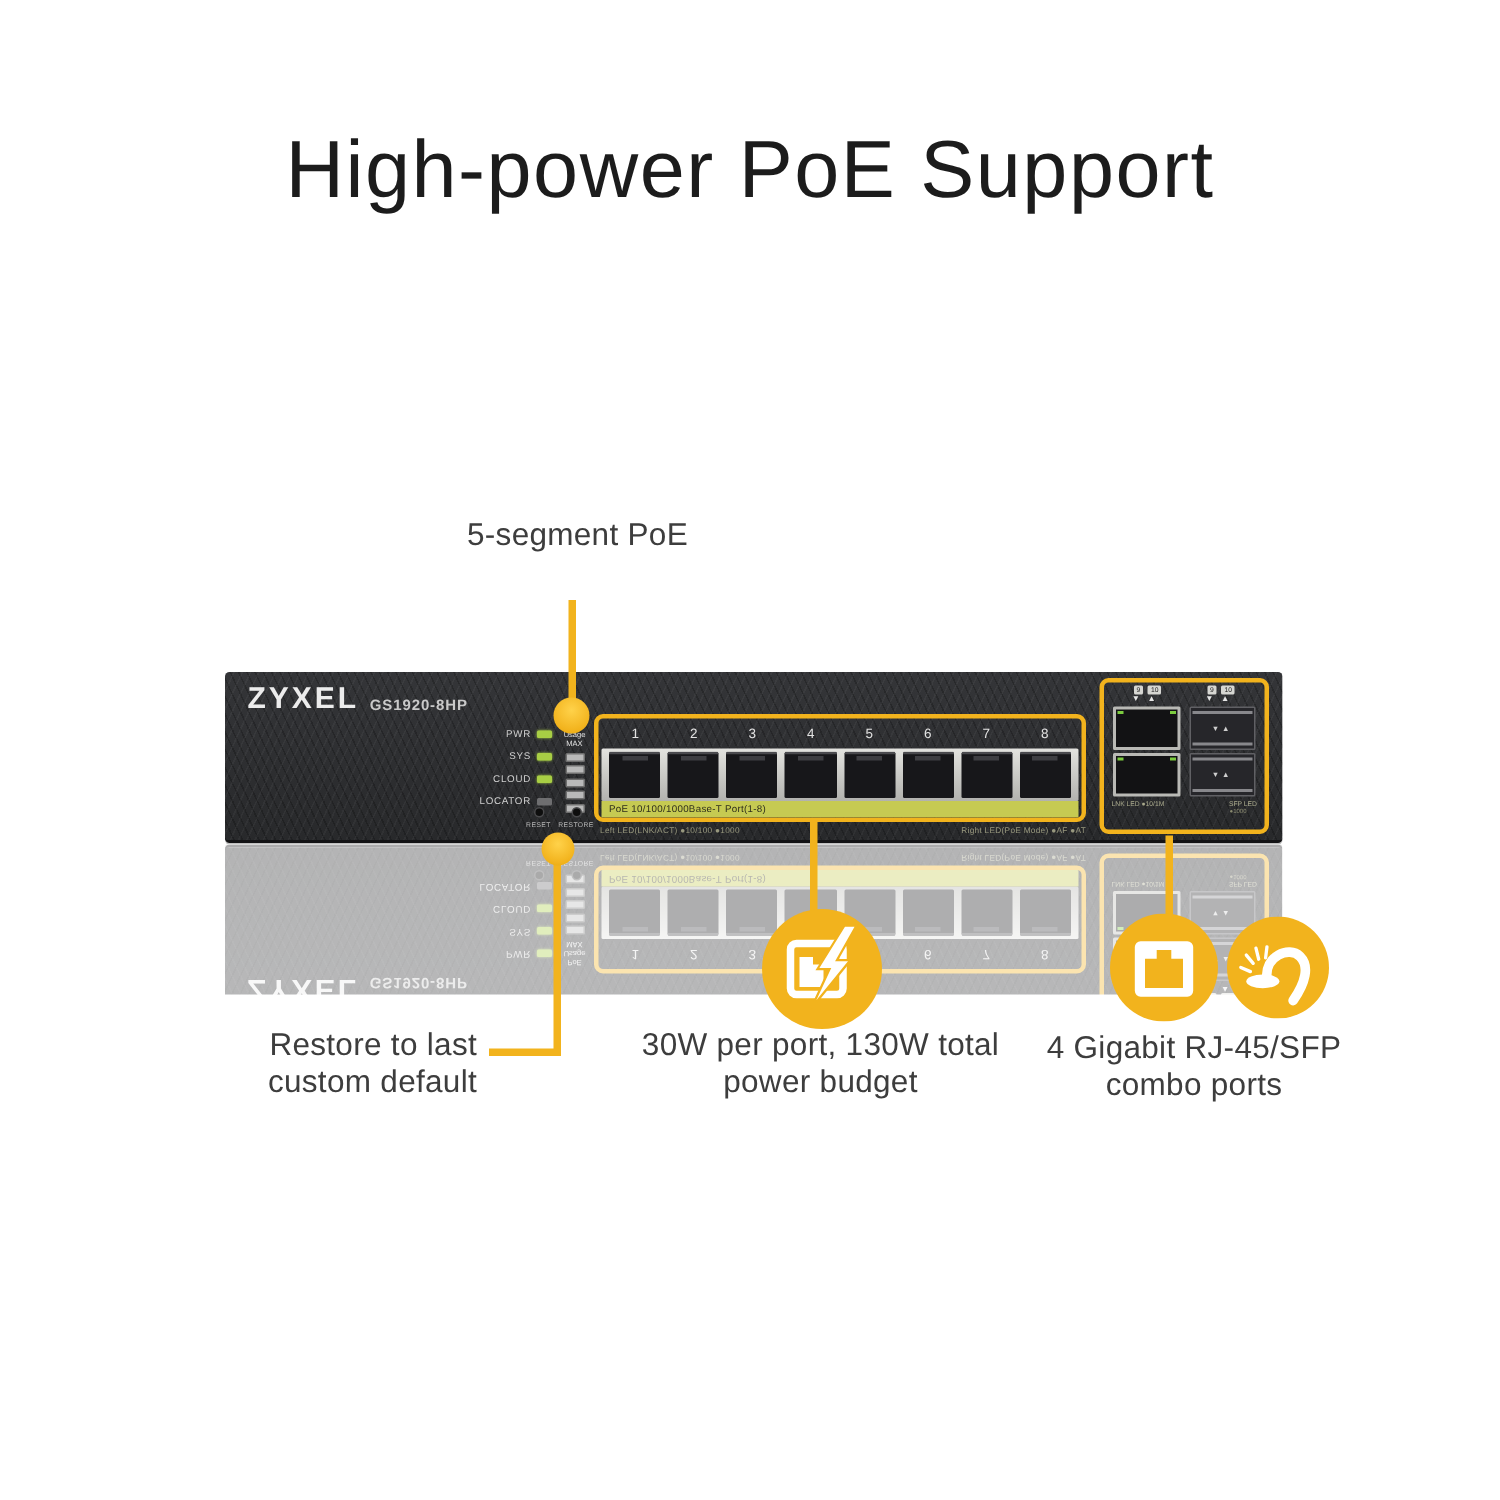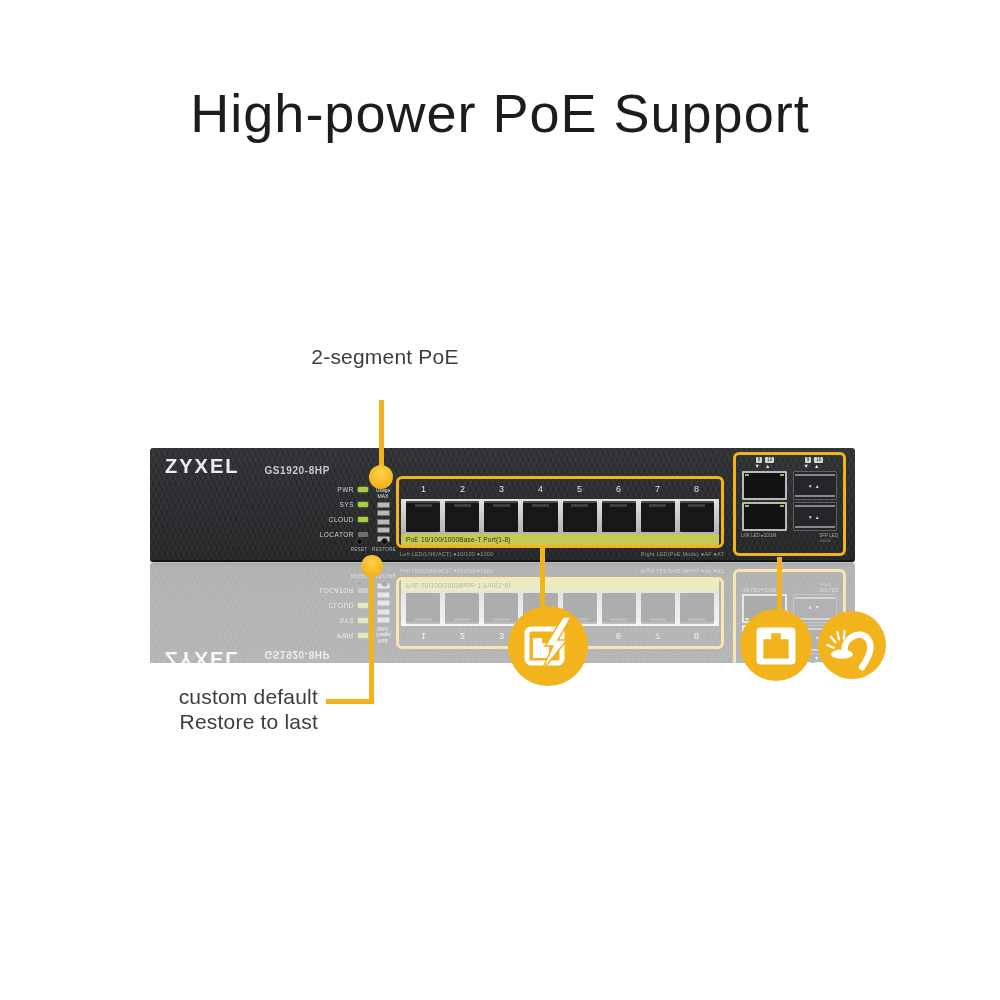--- a/index.html
+++ b/index.html
@@ -36,21 +36,21 @@
   .i-eth{left:740px;top:609px;width:72px;height:72px;}
   .i-fiber{left:818px;top:611px;width:68px;height:68px;}
 
   
   .switch-face{position:absolute;left:150px;top:448px;width:705px;height:112px;z-index:2;
     background:
       repeating-linear-gradient(115deg,rgba(255,255,255,.04) 0 1px,transparent 1px 5px),
       repeating-linear-gradient(65deg,rgba(0,0,0,.22) 0 1px,transparent 1px 5px),
       linear-gradient(#343538,#28292b);
     border-radius:3px;border-bottom:2px solid #131315;box-shadow:0 1px 0 rgba(0,0,0,.25);}
-  .logo-row{position:absolute;left:15px;top:7px;display:flex;align-items:flex-end;gap:25px;}
+  .logo-row{position:absolute;left:15px;top:7px;display:flex;align-items:flex-end;gap:7px;}
   .brand{font-size:20px;font-weight:bold;letter-spacing:2px;color:#ececec;}
   .model{font-size:10px;font-weight:bold;letter-spacing:.6px;color:#c9c9c9;padding-bottom:2px;}
 
   .leds{position:absolute;left:118px;top:34px;width:100px;}
   .led-row{height:15px;display:flex;align-items:center;justify-content:flex-end;gap:4px;}
   .led-label{font-size:6.5px;letter-spacing:.5px;color:#cfcfcf;}
   .led{width:10px;height:5px;border-radius:1px;background:#A8CE44;box-shadow:0 0 2px #a8ce44;}
   .led.off{background:#6e6e70;box-shadow:none;}
 
   .poe-meter{position:absolute;left:222px;top:33px;width:22px;text-align:center;}
@@ -103,21 +103,21 @@
       background:linear-gradient(to bottom,rgba(255,255,255,.55) 0%,rgba(255,255,255,.9) 52%,#fff 92%);}
 </style>
 </head>
 <body>
 
 <div id="canvas">
 
   <div class="title">High-power PoE Support</div>
 
   <div class="cap cap-poeusage">
-    <div>2-segment PoE</div>
+    <div>5-segment PoE</div>
   </div>
   <div class="vline acc l-poeusage"></div>
   <div class="dot d-poeusage"></div>
 
   <div class="switch-face">
     <div class="logo-row">
       <span class="brand">ZYXEL</span>
       <span class="model">GS1920-8HP</span>
     </div>
 
@@ -334,34 +334,36 @@
       </div>
       <div class="combo-sub">●1000</div>
     </div>
   </div>
     </div>
 
   <div class="dot d-restore"></div>
   <div class="vline acc l-restore-v"></div>
   <div class="hline acc l-restore-h"></div>
   <div class="cap cap-restore">
+    <div>Restore to last</div>
     <div>custom default</div>
-    <div>Restore to last</div>
   </div>
 
   <div class="vline acc l-poeports"></div>
   <div class="icircle i-poe">
     <svg viewBox="0 0 80 80" width="80" height="80">
       <circle cx="40" cy="40" r="40" fill="#F2B31D"></circle>
       <rect x="19" y="23" width="35" height="34" rx="4" fill="none" stroke="#fff" stroke-width="5"></rect>
       <path d="M25 32 h9 v5 h7 v15 H25 Z" fill="#fff"></path>
       <path d="M55 11 L37 40 L45 40 L33 66 L59 34 L50 34 L63 11 Z" fill="#fff" stroke="#F2B31D" stroke-width="1.5"></path>
     </svg>
   </div>
   <div class="cap cap-poeports">
+    <div>30W per port, 130W total</div>
+    <div>power budget</div>
   </div>
 
   <div class="vline acc l-combo"></div>
   <div class="icircle i-eth">
     <svg viewBox="0 0 74 74" width="72" height="72">
       <circle cx="37" cy="37" r="37" fill="#F2B31D"></circle>
       <rect x="17" y="19" width="40" height="38" rx="4" fill="#fff"></rect>
       <path d="M24 31 h8 v-6 h10 v6 h8 v20 H24 Z" fill="#F2B31D"></path>
     </svg>
   </div>
@@ -371,14 +373,18 @@
       <ellipse cx="26" cy="47" rx="12" ry="5" fill="#fff"></ellipse>
       <path d="M29 45 C27 29 45 21 53 29 C60 36 57 48 48 61" fill="none" stroke="#fff" stroke-width="7" stroke-linecap="round"></path>
       <g stroke="#fff" stroke-width="2.4" stroke-linecap="round">
         <line x1="14" y1="28" x2="19" y2="34"></line>
         <line x1="21" y1="23" x2="23" y2="31"></line>
         <line x1="29" y1="22" x2="28" y2="30"></line>
         <line x1="10" y1="37" x2="17" y2="40"></line>
       </g>
     </svg>
   </div>
+  <div class="cap cap-combo">
+    <div>4 Gigabit RJ-45/SFP</div>
+    <div>combo ports</div>
+  </div>
 
 </div>
 
 </body></html>

